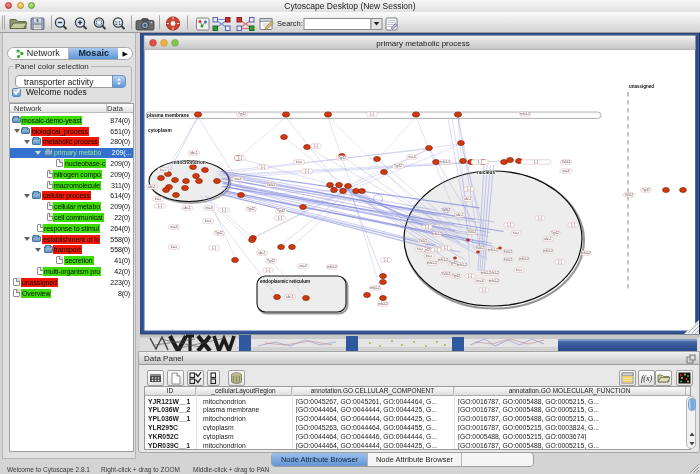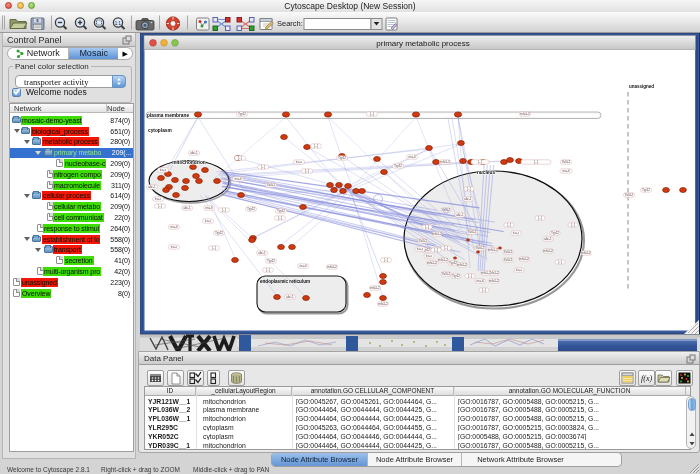--- a/index.html
+++ b/index.html
@@ -8,21 +8,21 @@
 #titlebar .ttl{position:absolute;left:0;right:0;top:0.5px;text-align:center;font-size:8.5px;color:#1c1c1c;}
 .tl{position:absolute;top:2px;width:7px;height:7px;border-radius:50%;}
 #toolbar{position:absolute;left:0;top:12px;width:700px;height:21px;background:linear-gradient(#fbfbfb,#d2d2d2);border-bottom:1px solid #9a9a9a;}
 #cp{position:absolute;left:2px;top:33px;width:134px;height:426px;background:#e0e0e0;border:1px solid #b5b5b5;border-top:none;}
 #cphead{position:absolute;left:0;top:0;width:132px;height:14px;background:linear-gradient(#efefef,#cdcdcd);border-bottom:1px solid #a8a8a8;}
 #cphead span{position:absolute;left:4px;top:2px;font-size:9px;color:#2a2a2a;}
 #cptabs{position:absolute;left:4px;top:14px;width:126px;height:13px;background:#fff;border:1px solid #a8a8a8;border-radius:7px;overflow:hidden;display:flex;}
 #cptabs .seg{font-size:9px;line-height:11px;text-align:center;color:#222;}
 #grp{position:absolute;left:5px;top:33px;width:124px;height:37px;border:1px solid #b4b4b4;border-radius:3px;}
 #grp .lbl{position:absolute;left:4px;top:-5px;background:#e0e0e0;font-size:8px;color:#2a2a2a;padding:0 2px;}
-#combo{position:absolute;left:6px;top:8px;width:111px;height:13px;background:#fff;border:1px solid #9d9d9d;border-radius:4px;font-size:8.5px;color:#111;line-height:12px;padding-left:8px;font-family:Liberation Serif, serif;}
+#combo{position:absolute;left:6px;top:8px;width:111px;height:13px;background:#fff;border:1px solid #9d9d9d;border-radius:4px;font-size:8.5px;color:#111;line-height:12px;padding-left:8px;}
 #combo .spin{position:absolute;right:-1px;top:-1px;width:14px;height:13px;border-radius:0 4px 4px 0;background:linear-gradient(#b8d4f2,#5e97d8);border:1px solid #6a93c0;}
 #cbx{position:absolute;left:9px;top:55px;width:9px;height:9px;background:linear-gradient(#cfe3f7,#5f98d9);border:1px solid #5a82ad;border-radius:2px;color:#fff;font-size:9px;line-height:8px;text-align:center;}
 #cblbl{position:absolute;left:23px;top:54px;font-size:8.5px;color:#111;}
 #tree{position:absolute;left:6px;top:70px;width:125px;height:349px;background:#fff;border:1px solid #9e9e9e;overflow:hidden;}
 #treehead{position:absolute;left:0;top:0;width:123px;height:9px;background:linear-gradient(#fcfcfc,#e2e2e2);border-bottom:1px solid #b9b9b9;font-size:7.5px;color:#333;}
 .trow{position:absolute;left:0;width:123px;height:10px;font-size:7px;letter-spacing:-0.1px;white-space:nowrap;}
 .trow .nm{position:absolute;top:0.5px;line-height:9px;padding:0 1px;color:#051005;}
 .trow .ct{position:absolute;right:3px;top:0.5px;line-height:9px;color:#111;}
 .grn{background:#3fdc06;}
 .red{background:#f41707;}
@@ -38,21 +38,21 @@
 #dtable{position:absolute;left:5px;top:34px;width:547px;height:63.5px;background:#fff;border:1px solid #9a9a9a;font-size:6.8px;}
 #dthead{position:absolute;left:0;top:0;width:545px;height:8.5px;background:linear-gradient(#f8f8f8,#dedede);border-bottom:1px solid #aaa;color:#222;}
 #dthead div{position:absolute;top:0;text-align:center;border-right:1px solid #b9b9b9;height:8.5px;line-height:8px;font-size:6.5px;}
 .drow{position:absolute;left:0;width:545px;height:8.8px;white-space:nowrap;color:#1a1a1a;}
 .dcol{position:absolute;top:1px;overflow:hidden;}
 .dsep{position:absolute;top:0;bottom:0;width:1px;background:#e2e2e2;}
 #dscroll{position:absolute;right:3px;top:44px;width:10px;height:53px;background:#f2f2f2;border:1px solid #b5b5b5;border-radius:5px;}
 #dthumb{position:absolute;left:0.5px;top:1px;width:8px;height:13px;border-radius:4px;background:linear-gradient(90deg,#cfe4f7,#6ba3dd 45%,#8dbbe8);border:0.5px solid #7aa0c8;}
 #status{position:absolute;left:0;top:466px;width:700px;height:8px;font-size:6.5px;color:#3a3a3a;}
 #status span{position:absolute;top:0;}
-#tabs{position:absolute;left:271px;top:452px;width:351px;height:15px;background:#f5f5f5;border:1px solid #9f9f9f;border-radius:4px;display:flex;}
+#tabs{position:absolute;left:271px;top:452px;width:263px;height:15px;background:#f5f5f5;border:1px solid #9f9f9f;border-radius:4px;display:flex;}
 #tabs div{flex:0 0 auto;font-size:7.5px;color:#222;text-align:center;line-height:13px;border-right:1px solid #b5b5b5;}
 #tabs div.sel{background:linear-gradient(#9cc0ea,#6395d5);border-radius:3px 0 0 3px;color:#10243c;}
 </style></head>
 <body>
 <div id="titlebar">
   <div class="tl" style="left:4.5px;background:radial-gradient(circle at 40% 30%,#f98d85,#dd4136);border:0.5px solid #b03a30;"></div>
   <div class="tl" style="left:16.5px;background:radial-gradient(circle at 40% 30%,#ffd97e,#e9ad35);border:0.5px solid #c08a28;"></div>
   <div class="tl" style="left:28px;background:radial-gradient(circle at 40% 30%,#b5e48a,#77bf3d);border:0.5px solid #5f9a30;"></div>
   <div class="ttl">Cytoscape Desktop (New Session)</div>
 </div>
@@ -143,54 +143,47 @@
 <path d="M376.5 11l-2.8-3.5h5.6z" fill="#222"></path>
 <g>
 <rect x="386" y="3.5" width="11" height="12" rx="1" fill="#fff" stroke="#707070" stroke-width="0.9"></rect>
 <path d="M387.5 6h8M387.5 8h8M387.5 10h8M387.5 12h8" stroke="#9ab" stroke-width="0.7"></path>
 <path d="M391 13.5l4.5-4.5 1.6 1.6-4.5 4.5z" fill="#c0b0d8" stroke="#705a90" stroke-width="0.6"></path>
 </g>
 </g>
     </svg>
   </div>
 <div id="cp">
-  <div id="cphead">
-      <span>Control Panel</span>
-    <svg style="position:absolute;right:3px;top:2px;" width="10" height="10">
-        <rect x="1" y="3" width="6" height="6" fill="none" stroke="#777" stroke-width="1"></rect>
-        <rect x="4" y="1" width="5" height="5" fill="#ddd" stroke="#777" stroke-width="1"></rect>
-      </svg>
-  </div>
   <div id="cptabs">
     <div class="seg" style="width:62px;border-right:1px solid #b5b5b5;"><svg width="8" height="9" style="vertical-align:-1.5px;">
           <circle cx="2" cy="2" r="1.5" fill="#2da12d"></circle>
           <circle cx="6" cy="4.5" r="1.5" fill="#2da12d"></circle>
           <circle cx="2.5" cy="7.5" r="1.5" fill="#2da12d"></circle>
           <path d="M2 2L6 4.5L2.5 7.5" stroke="#2da12d" fill="none" stroke-width="0.8"></path>
         </svg> Network</div>
-    <div class="seg" style="width:50px;background:linear-gradient(#a7c8ee,#5d95d8);color:#0c2038;font-weight:normal;">Mosaic</div>
+    <div class="seg" style="width:50px;background:linear-gradient(#a7c8ee,#5d95d8);color:#0c2038;font-weight:bold;">Mosaic</div>
     <div class="seg" style="width:14px;line-height:12px;font-size:7px;color:#000;">▶</div>
   </div>
   <div id="grp">
       <span class="lbl">Panel color selection</span>
     <div id="combo">transporter activity<span class="spin"><svg width="12" height="11">
             <path d="M6 2l2 2.6H4z" fill="#fff"></path>
             <path d="M6 9L4 6.4h4z" fill="#fff"></path>
           </svg></span></div>
   </div>
   <div id="cbx">
       <svg width="9" height="9" style="position:absolute;left:-1px;top:-2px;">
         <path d="M2 4.5L4 7L7.5 1.5" stroke="#fff" stroke-width="1.6" fill="none"></path>
       </svg>
     </div>
     <div id="cblbl">Welcome nodes</div>
   <div id="tree">
     <div id="treehead">
         <span style="position:absolute;left:4px;top:0;">Network</span>
-        <span style="position:absolute;left:97px;top:0;">Node</span>
+        <span style="position:absolute;left:97px;top:0;">Data</span>
         <span style="position:absolute;left:96px;top:0;width:1px;height:9px;background:#c5c5c5;"></span>
       </div>
     <div class="trow" style="top:11.3px;">
         <span class="fold" style="left:1.7px;"></span>
         <span class="nm grn" style="left:11px;">mosaic-demo-yeast</span>
         <span class="ct">874(0)</span>
       </div>
     <div class="trow" style="top:22.1px;">
         <span class="arr" style="left:3.6px;"></span>
         <span class="fold" style="left:11.4px;"></span>
@@ -780,21 +773,20 @@
       <div id="dthumb"></div>
 <svg style="position:absolute;left:0.5px;bottom:1px;" width="8" height="16">
         <path d="M4 1.5L6.5 5h-5z" fill="#444"></path>
         <path d="M4 14.5L1.5 11h5z" fill="#444"></path>
       </svg>
     </div>
 </div>
 <div id="tabs">
   <div class="sel" style="width:96px;">Node Attribute Browser</div>
   <div style="width:94px;">Node Attribute Browser</div>
-  <div style="width:117px;border-right:none;">Network Attribute Browser</div>
 </div>
 <div id="status">
   <span style="left:7px;">Welcome to Cytoscape 2.8.1</span>
   <span style="left:101px;">Right-click + drag to ZOOM</span>
   <span style="left:193px;">Middle-click + drag to PAN</span>
 </div>
 <svg style="position:absolute;left:688px;top:462px;" width="12" height="12">
     <path d="M2 11L11 2M5 11L11 5M8 11L11 8" stroke="#9a9a9a" stroke-width="1"></path>
     <path d="M2.5 11.5L11.5 2.5M5.5 11.5L11.5 5.5M8.5 11.5L11.5 8.5" stroke="#fff" stroke-width="0.5"></path>
   </svg>

